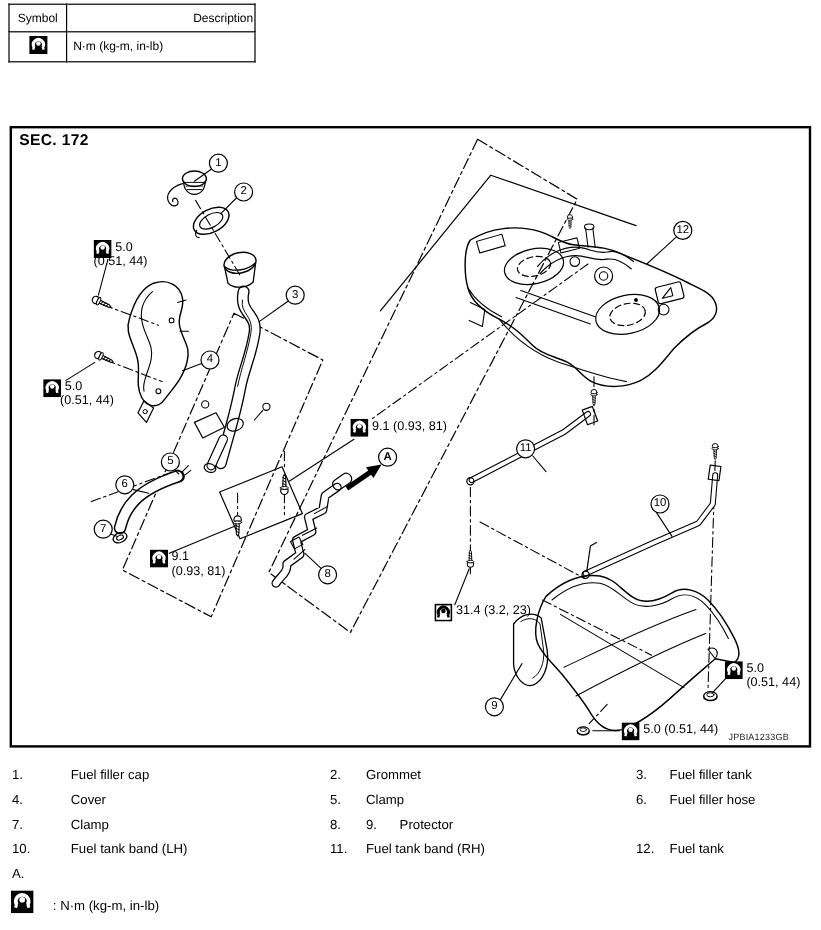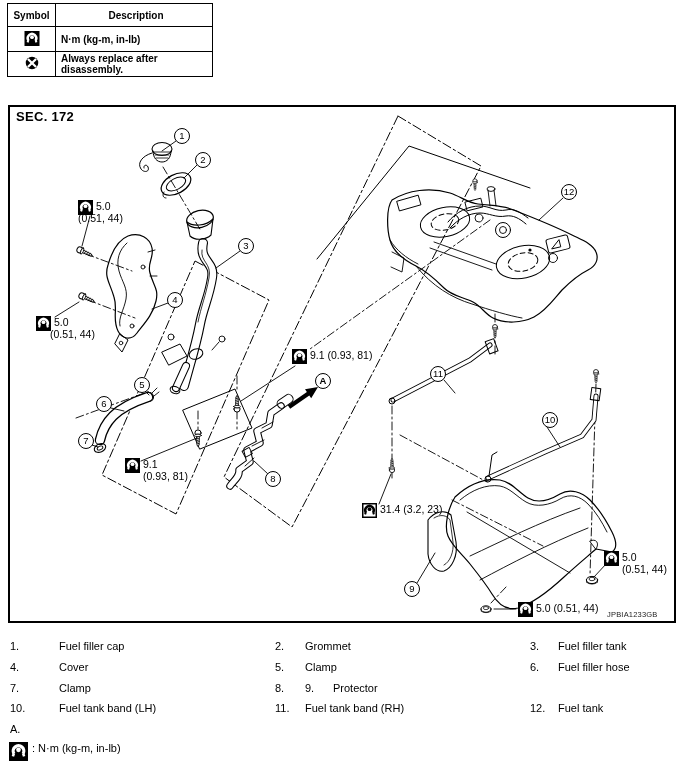--- a/index.html
+++ b/index.html
@@ -1,20 +1,20 @@
 <!DOCTYPE html>
 <html><head>
 <meta charset="utf-8">
 <style>
   html,body{margin:0;padding:0;background:#fff;}
   .stage{position:relative;width:684px;height:775px;background:#fff;overflow:hidden;
          font-family:"Liberation Sans",sans-serif;color:#000;}
   
   .legend{position:absolute;left:7px;top:3px;border-collapse:collapse;}
-  .legend th,.legend td{border:1.5px solid #000;font-weight:bold;font-size:10px;}
+  .legend th,.legend td{border:1.5px solid #000;font-weight:normal;font-size:10px;}
   .legend th{height:20px;}
   .legend td{height:22px;}
   .legend .sym{width:45px;text-align:center;vertical-align:middle;}
   .legend .desc{width:150px;padding-left:5px;}
   
   .dframe{position:absolute;left:8px;top:105px;width:668px;height:518px;
           border:2px solid #000;box-sizing:border-box;}
   .dsvg{position:absolute;left:8px;top:105px;}
   .seclabel{position:absolute;left:16px;top:109px;font-size:13px;font-weight:bold;letter-spacing:.3px;}
   .figid{position:absolute;left:607px;top:610px;font-size:7.5px;color:#222;letter-spacing:.2px;}
@@ -26,21 +26,21 @@
   .tq .ti{flex:0 0 auto;margin-top:0;}
   .tq .v{line-height:12px;}
   .tq .s{line-height:12px;}
   .tq.sub-n18 .s{margin-left:-18px;}
   .tq.sub-n4 .s{margin-left:-4px;}
   
   .prow{position:absolute;left:10px;display:flex;font-size:11px;line-height:13px;}
   .prow .n1{width:29px;} .prow .l1{width:216px;padding-left:20px;}
   .prow .n2{width:30px;} .prow .l2{width:225px;}
   .prow .n3{width:28px;} .prow .l3{width:130px;}
-  .note{position:absolute;left:9px;top:742px;display:flex;align-items:flex-start;gap:4px;font-size:11px;}
+  .note{position:absolute;left:9px;top:742px;display:flex;align-items:flex-end;gap:16px;font-size:11px;}
   svg .ln{stroke:#000;fill:none;}
 </style>
 </head>
 <body>
 
 <svg width="0" height="0" style="position:absolute" aria-hidden="true">
   <defs>
     <g id="tq-glyph">
       <circle cx="10" cy="8.2" r="2.5" stroke="none"></circle>
       <path d="M5.2,12.4 A5.6,5.6 0 1 1 14.8,12.4" fill="none" stroke-width="3.4"></path>
@@ -60,39 +60,30 @@
     </g>
   </defs>
 </svg>
 
 <div class="stage">
 
   <table class="legend">
     <tbody>
         <tr>
       <th class="sym">Symbol</th>
-      <th class="desc" style="text-align:center">Description</th>
+      <th class="desc" style="text-align:right">Description</th>
     </tr>
     <tr>
       <td class="sym">
         <svg width="16" height="15" viewBox="0 0 20 20">
           <rect width="20" height="20" fill="#000"></rect>
           <use href="#tq-glyph" fill="#fff" stroke="#fff"></use>
         </svg>
       </td>
       <td class="desc">N·m (kg-m, in-lb)</td>
-    </tr>
-    <tr>
-      <td class="sym">
-        <svg width="16" height="16" viewBox="0 0 20 20">
-          <circle cx="10" cy="10" r="7.8" fill="#000"></circle>
-          <path d="M4.9,4.9 L15.1,15.1 M15.1,4.9 L4.9,15.1" stroke="#fff" stroke-width="2.8"></path>
-        </svg>
-      </td>
-      <td class="desc">Always replace after disassembly.</td>
     </tr>
   </tbody>
     </table>
 
   <div class="dframe"></div>
   <div class="seclabel">SEC. 172</div>
   <div class="figid">JPBIA1233GB</div>
 
   <svg class="dsvg" width="668" height="518" viewBox="8 105 668 518" stroke-linecap="round" stroke-linejoin="round">
 

